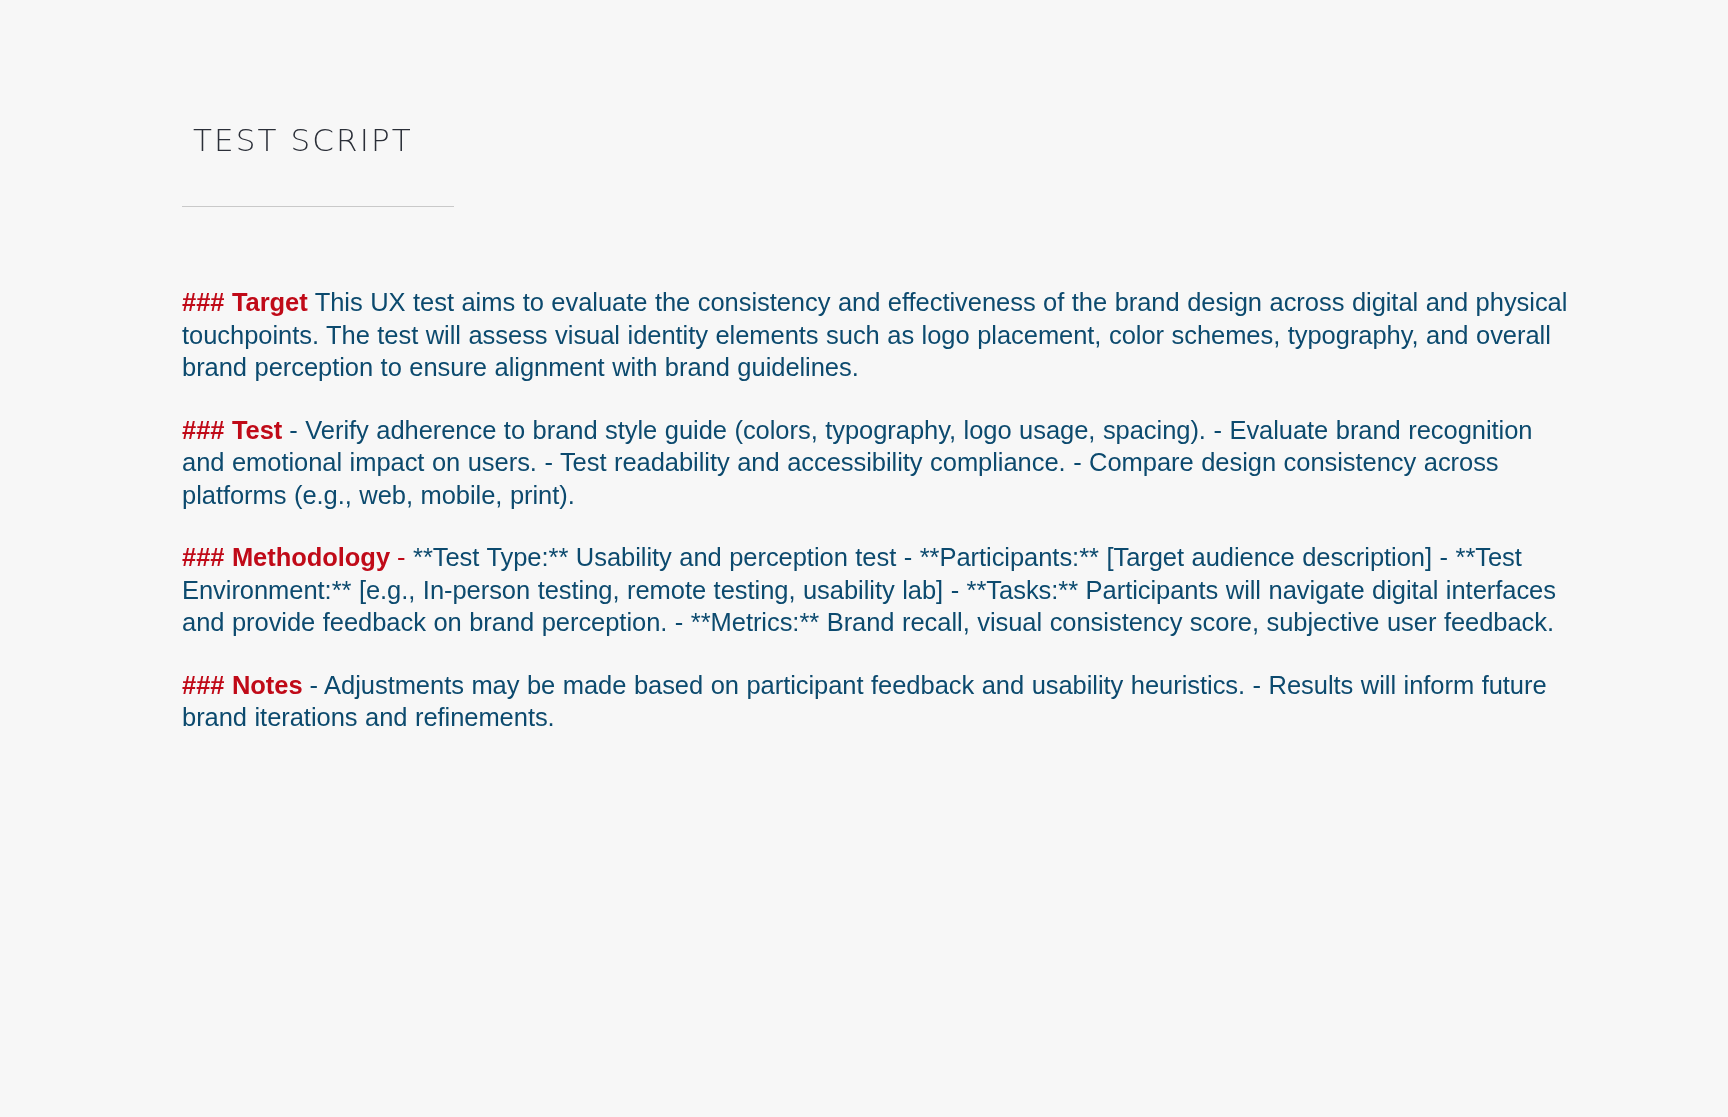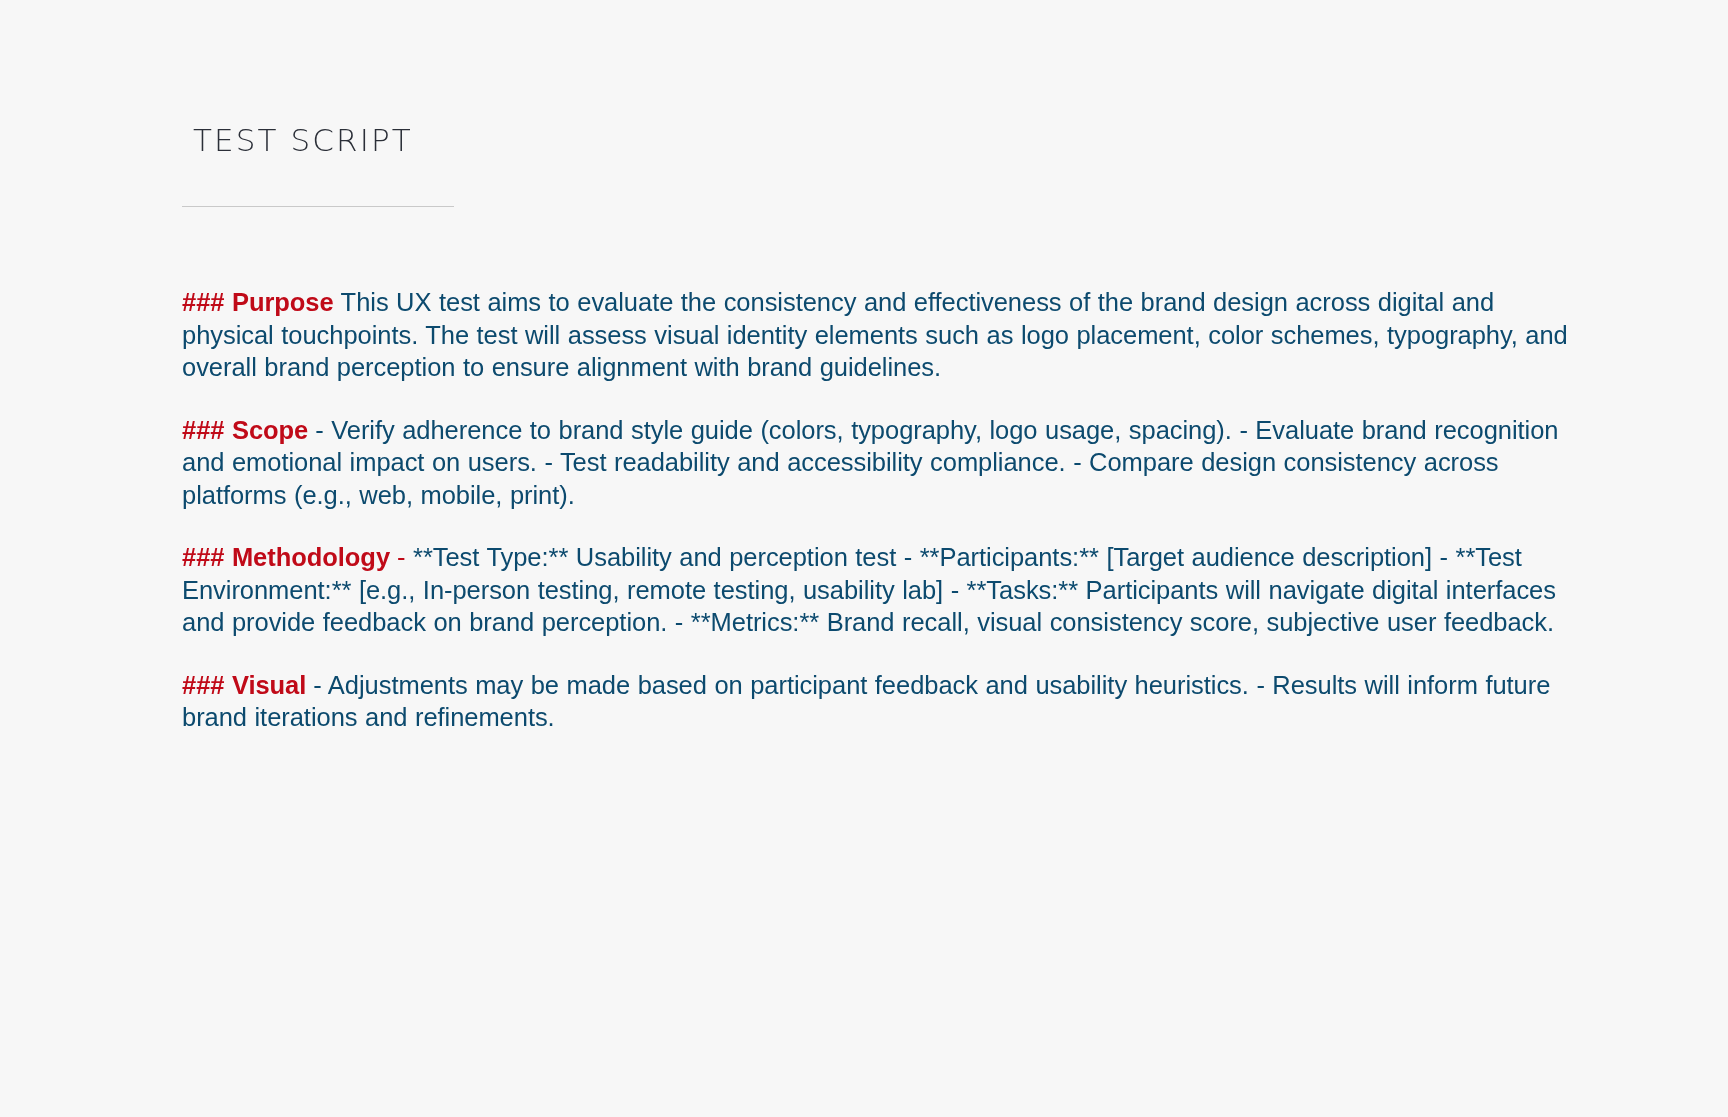--- a/index.html
+++ b/index.html
@@ -73,30 +73,30 @@
 <body>
 
 <div class="page">
 
   <div class="doc-title">TEST SCRIPT</div>
   <div class="title-rule"></div>
 
   <div class="body-block">
 
     <p class="section">
-      <span class="sec-head">### Purpose</span><span class="sec-body">This UX test aims to evaluate the consistency and effectiveness of the brand design across digital and physical touchpoints. The test will assess visual identity elements such as logo placement, color schemes, typography, and overall brand perception to ensure alignment with brand guidelines.</span>
+      <span class="sec-head">### Target</span><span class="sec-body">This UX test aims to evaluate the consistency and effectiveness of the brand design across digital and physical touchpoints. The test will assess visual identity elements such as logo placement, color schemes, typography, and overall brand perception to ensure alignment with brand guidelines.</span>
     </p>
 
     <p class="section">
-      <span class="sec-head">### Scope</span><span class="sec-body">- Verify adherence to brand style guide (colors, typography, logo usage, spacing).   - Evaluate brand recognition and emotional impact on users.   - Test readability and accessibility compliance.   - Compare design consistency across platforms (e.g., web, mobile, print).</span>
+      <span class="sec-head">### Test</span><span class="sec-body">- Verify adherence to brand style guide (colors, typography, logo usage, spacing).   - Evaluate brand recognition and emotional impact on users.   - Test readability and accessibility compliance.   - Compare design consistency across platforms (e.g., web, mobile, print).</span>
     </p>
 
     <p class="section">
       <span class="sec-head">### Methodology</span><span class="red-dash">-</span> <span class="sec-body">**Test Type:** Usability and perception test   - **Participants:** [Target audience description]   - **Test Environment:** [e.g., In-person testing, remote testing, usability lab]   - **Tasks:** Participants will navigate digital interfaces and provide feedback on brand perception.   - **Metrics:** Brand recall, visual consistency score, subjective user feedback.</span>
     </p>
 
 
     <p class="section">
-      <span class="sec-head">### Visual</span><span class="sec-body">- Adjustments may be made based on participant feedback and usability heuristics. - Results will inform future brand iterations and refinements.</span>
+      <span class="sec-head">### Notes</span><span class="sec-body">- Adjustments may be made based on participant feedback and usability heuristics. - Results will inform future brand iterations and refinements.</span>
     </p>
 
   </div>
 </div>
 
 </body></html>

